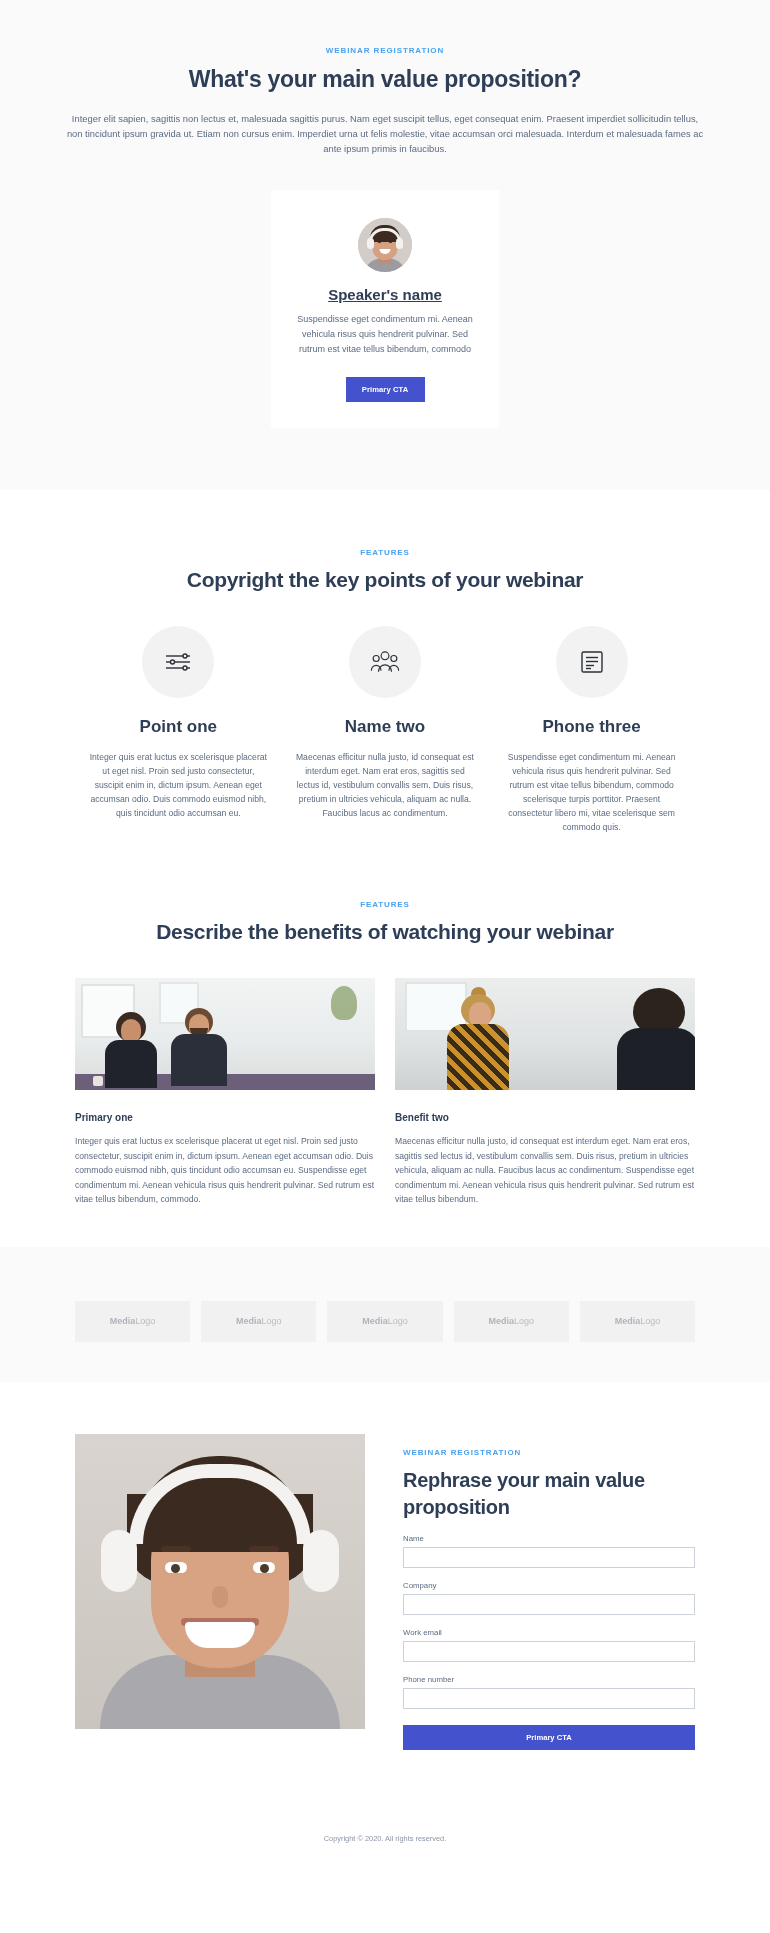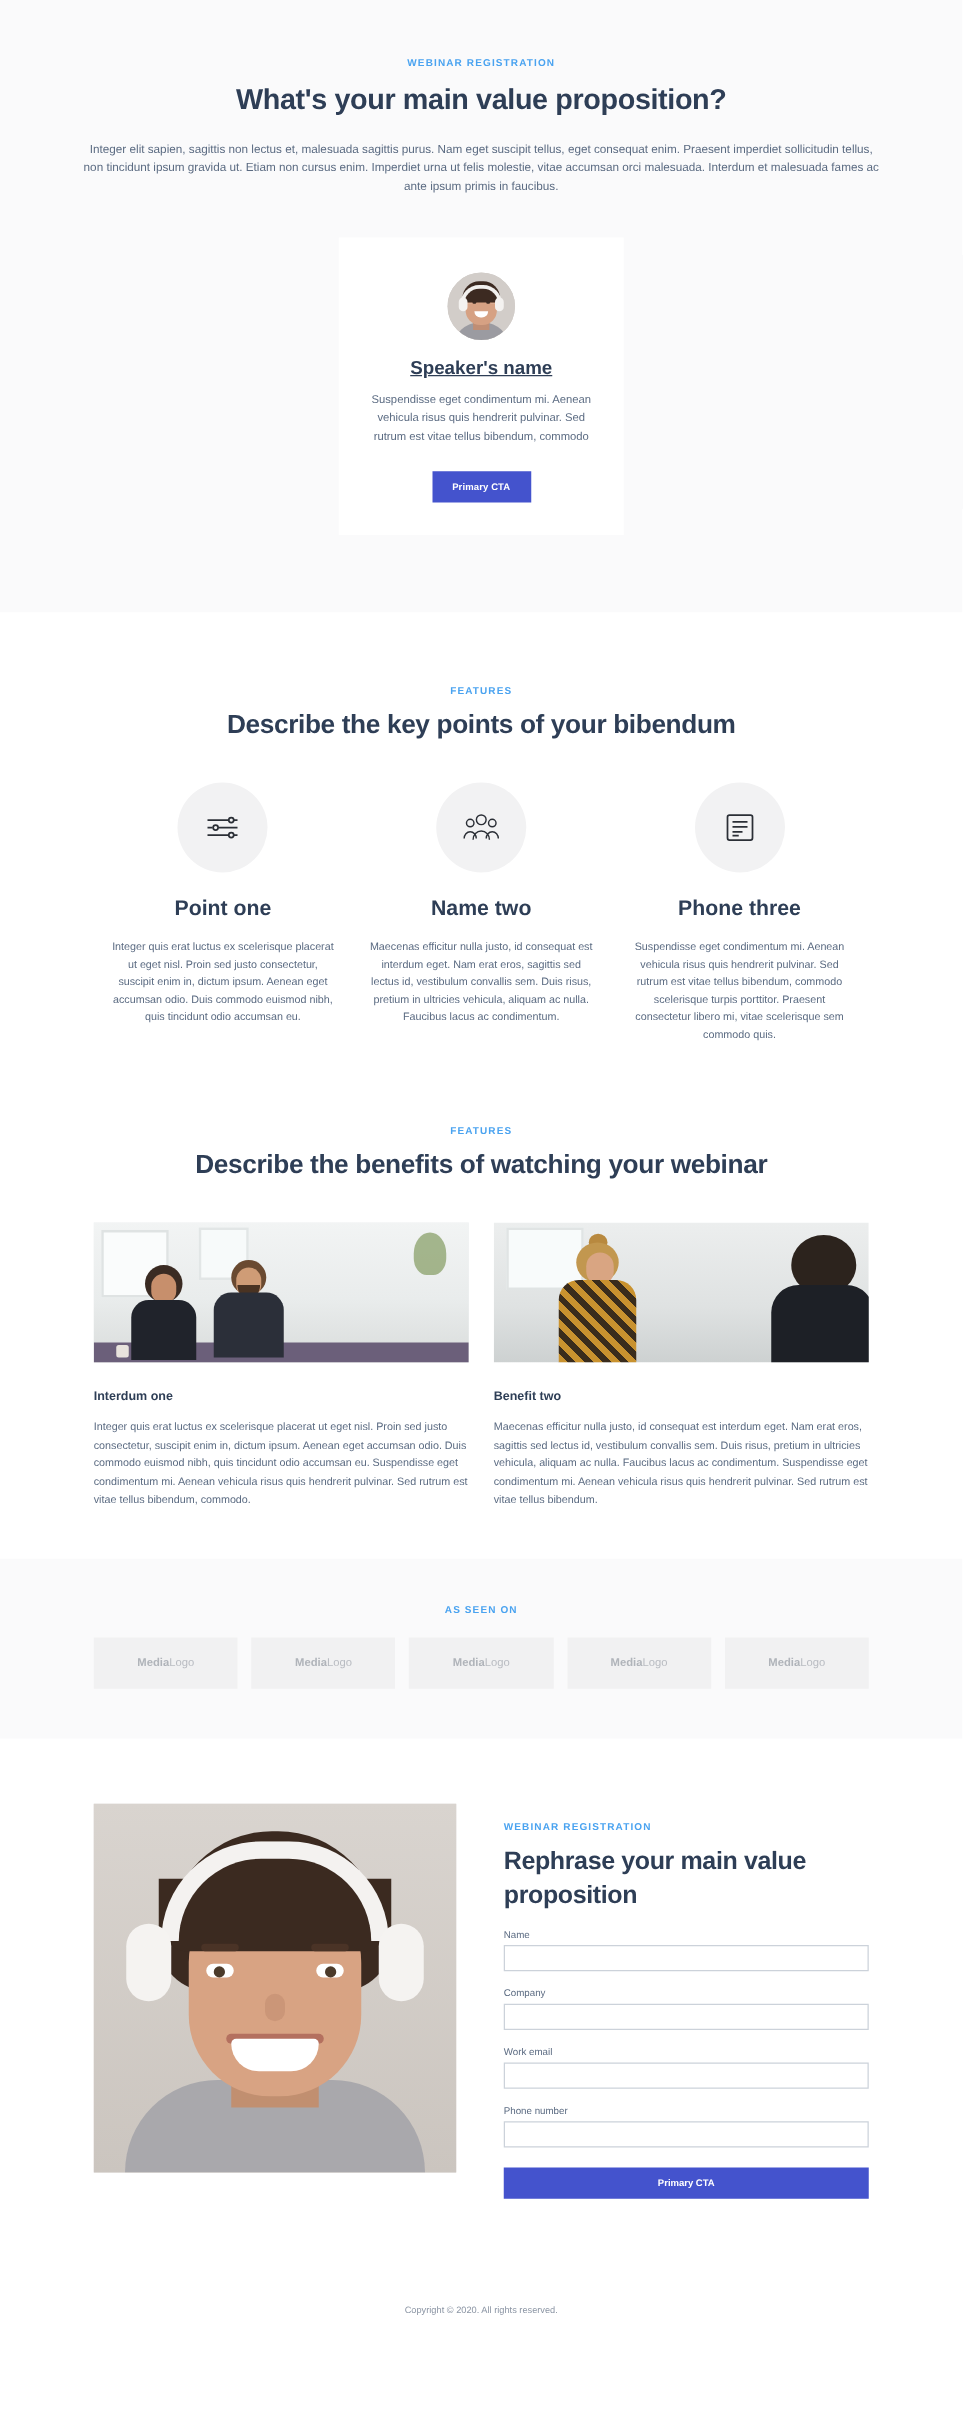--- a/index.html
+++ b/index.html
@@ -252,21 +252,21 @@
           <div class="cupR"></div>
       </div>
       <div class="speaker-name">Speaker's name</div>
       <div class="speaker-bio">Suspendisse eget condimentum mi. Aenean vehicula risus quis hendrerit pulvinar. Sed rutrum est vitae tellus bibendum, commodo</div>
       <button class="btn-primary">Primary CTA</button>
     </div>
   </div>
 
   <div class="features">
     <div class="eyebrow">FEATURES</div>
-    <h2 class="section-title">Describe the key points of your bibendum</h2>
+    <h2 class="section-title">Copyright the key points of your webinar</h2>
 
     <div class="points">
       <div class="point">
         <div class="icon-circle">
           <svg width="30" height="30" viewBox="0 0 30 30" fill="none" stroke="#2b2f36" stroke-width="1.4">
             <line x1="3" y1="9" x2="20" y2="9"></line>
               <line x1="24" y1="9" x2="27" y2="9"></line>
               <circle cx="22" cy="9" r="2"></circle>
             <line x1="3" y1="15" x2="7" y2="15"></line>
               <line x1="12" y1="15" x2="27" y2="15"></line>
@@ -329,21 +329,21 @@
               <div class="b"></div>
             </div>
           <div class="pM">
               <div class="h"></div>
               <div class="f"></div>
               <div class="bd"></div>
               <div class="b"></div>
             </div>
           <div class="cup"></div>
         </div>
-        <div class="benefit-title">Interdum one</div>
+        <div class="benefit-title">Primary one</div>
         <div class="benefit-text">Integer quis erat luctus ex scelerisque placerat ut eget nisl. Proin sed justo consectetur, suscipit enim in, dictum ipsum. Aenean eget accumsan odio. Duis commodo euismod nibh, quis tincidunt odio accumsan eu. Suspendisse eget condimentum mi. Aenean vehicula risus quis hendrerit pulvinar. Sed rutrum est vitae tellus bibendum, commodo.</div>
       </div>
 
       <div class="benefit">
         <div class="photo p2">
           <div class="wall"></div>
             <div class="win"></div>
           <div class="wG">
               <div class="bun"></div>
               <div class="h"></div>
@@ -355,21 +355,20 @@
               <div class="b"></div>
             </div>
         </div>
         <div class="benefit-title">Benefit two</div>
         <div class="benefit-text">Maecenas efficitur nulla justo, id consequat est interdum eget. Nam erat eros, sagittis sed lectus id, vestibulum convallis sem. Duis risus, pretium in ultricies vehicula, aliquam ac nulla. Faucibus lacus ac condimentum. Suspendisse eget condimentum mi. Aenean vehicula risus quis hendrerit pulvinar. Sed rutrum est vitae tellus bibendum.</div>
       </div>
     </div>
   </div>
 
   <div class="seenon">
-    <div class="eyebrow">AS SEEN ON</div>
     <div class="logos">
       <div class="logo">
           <b>Media</b>
           <span>Logo</span>
         </div>
       <div class="logo">
           <b>Media</b>
           <span>Logo</span>
         </div>
       <div class="logo">

